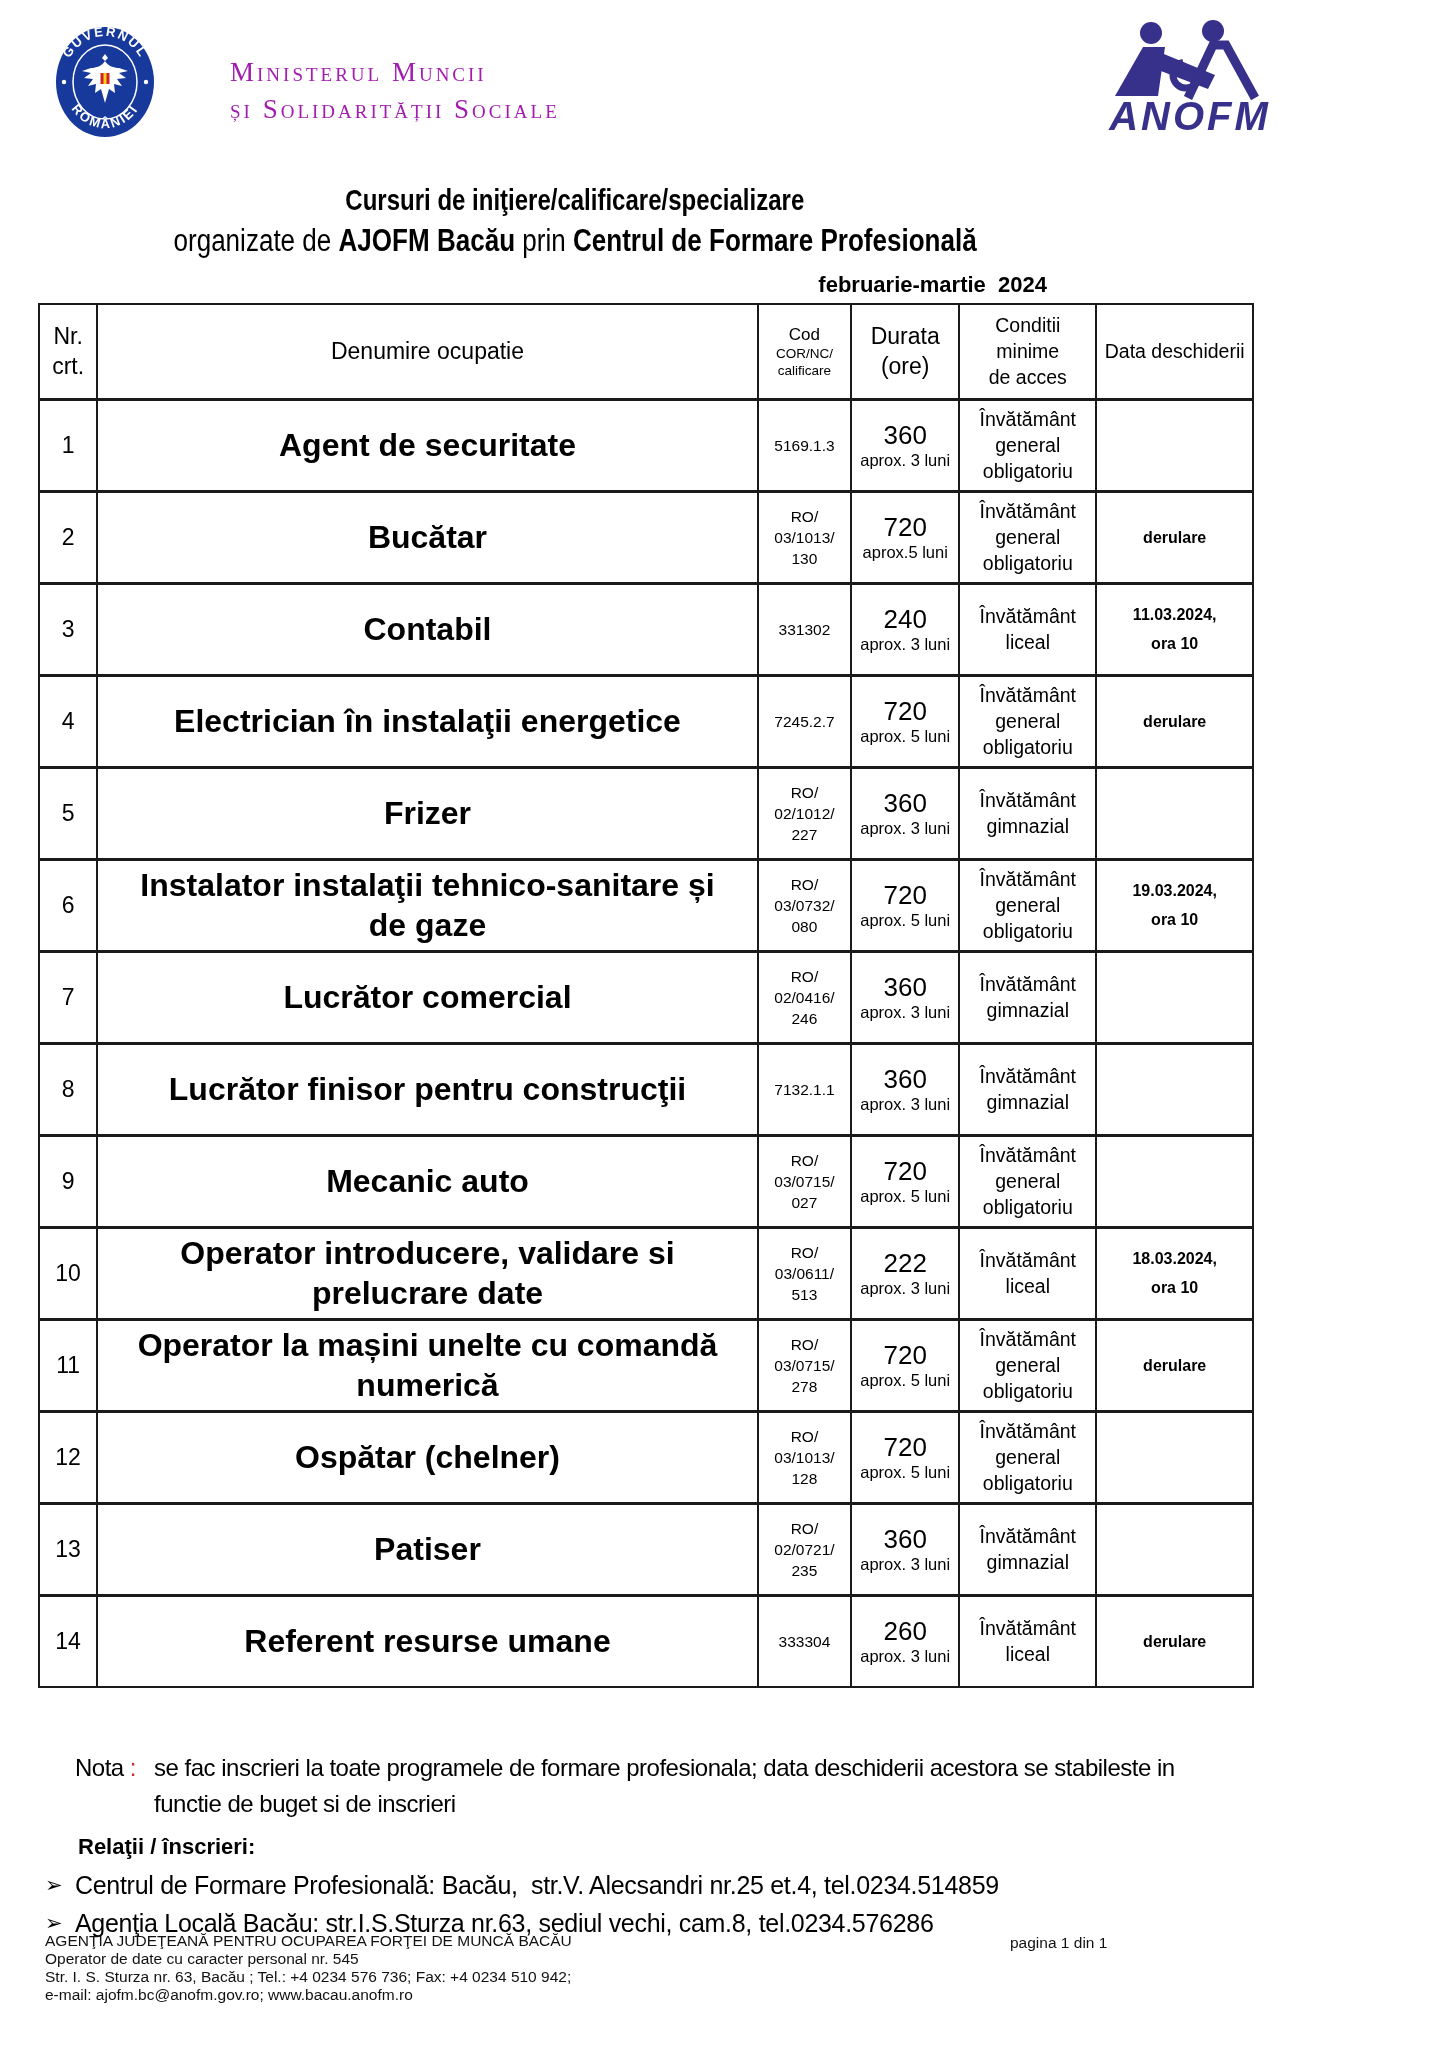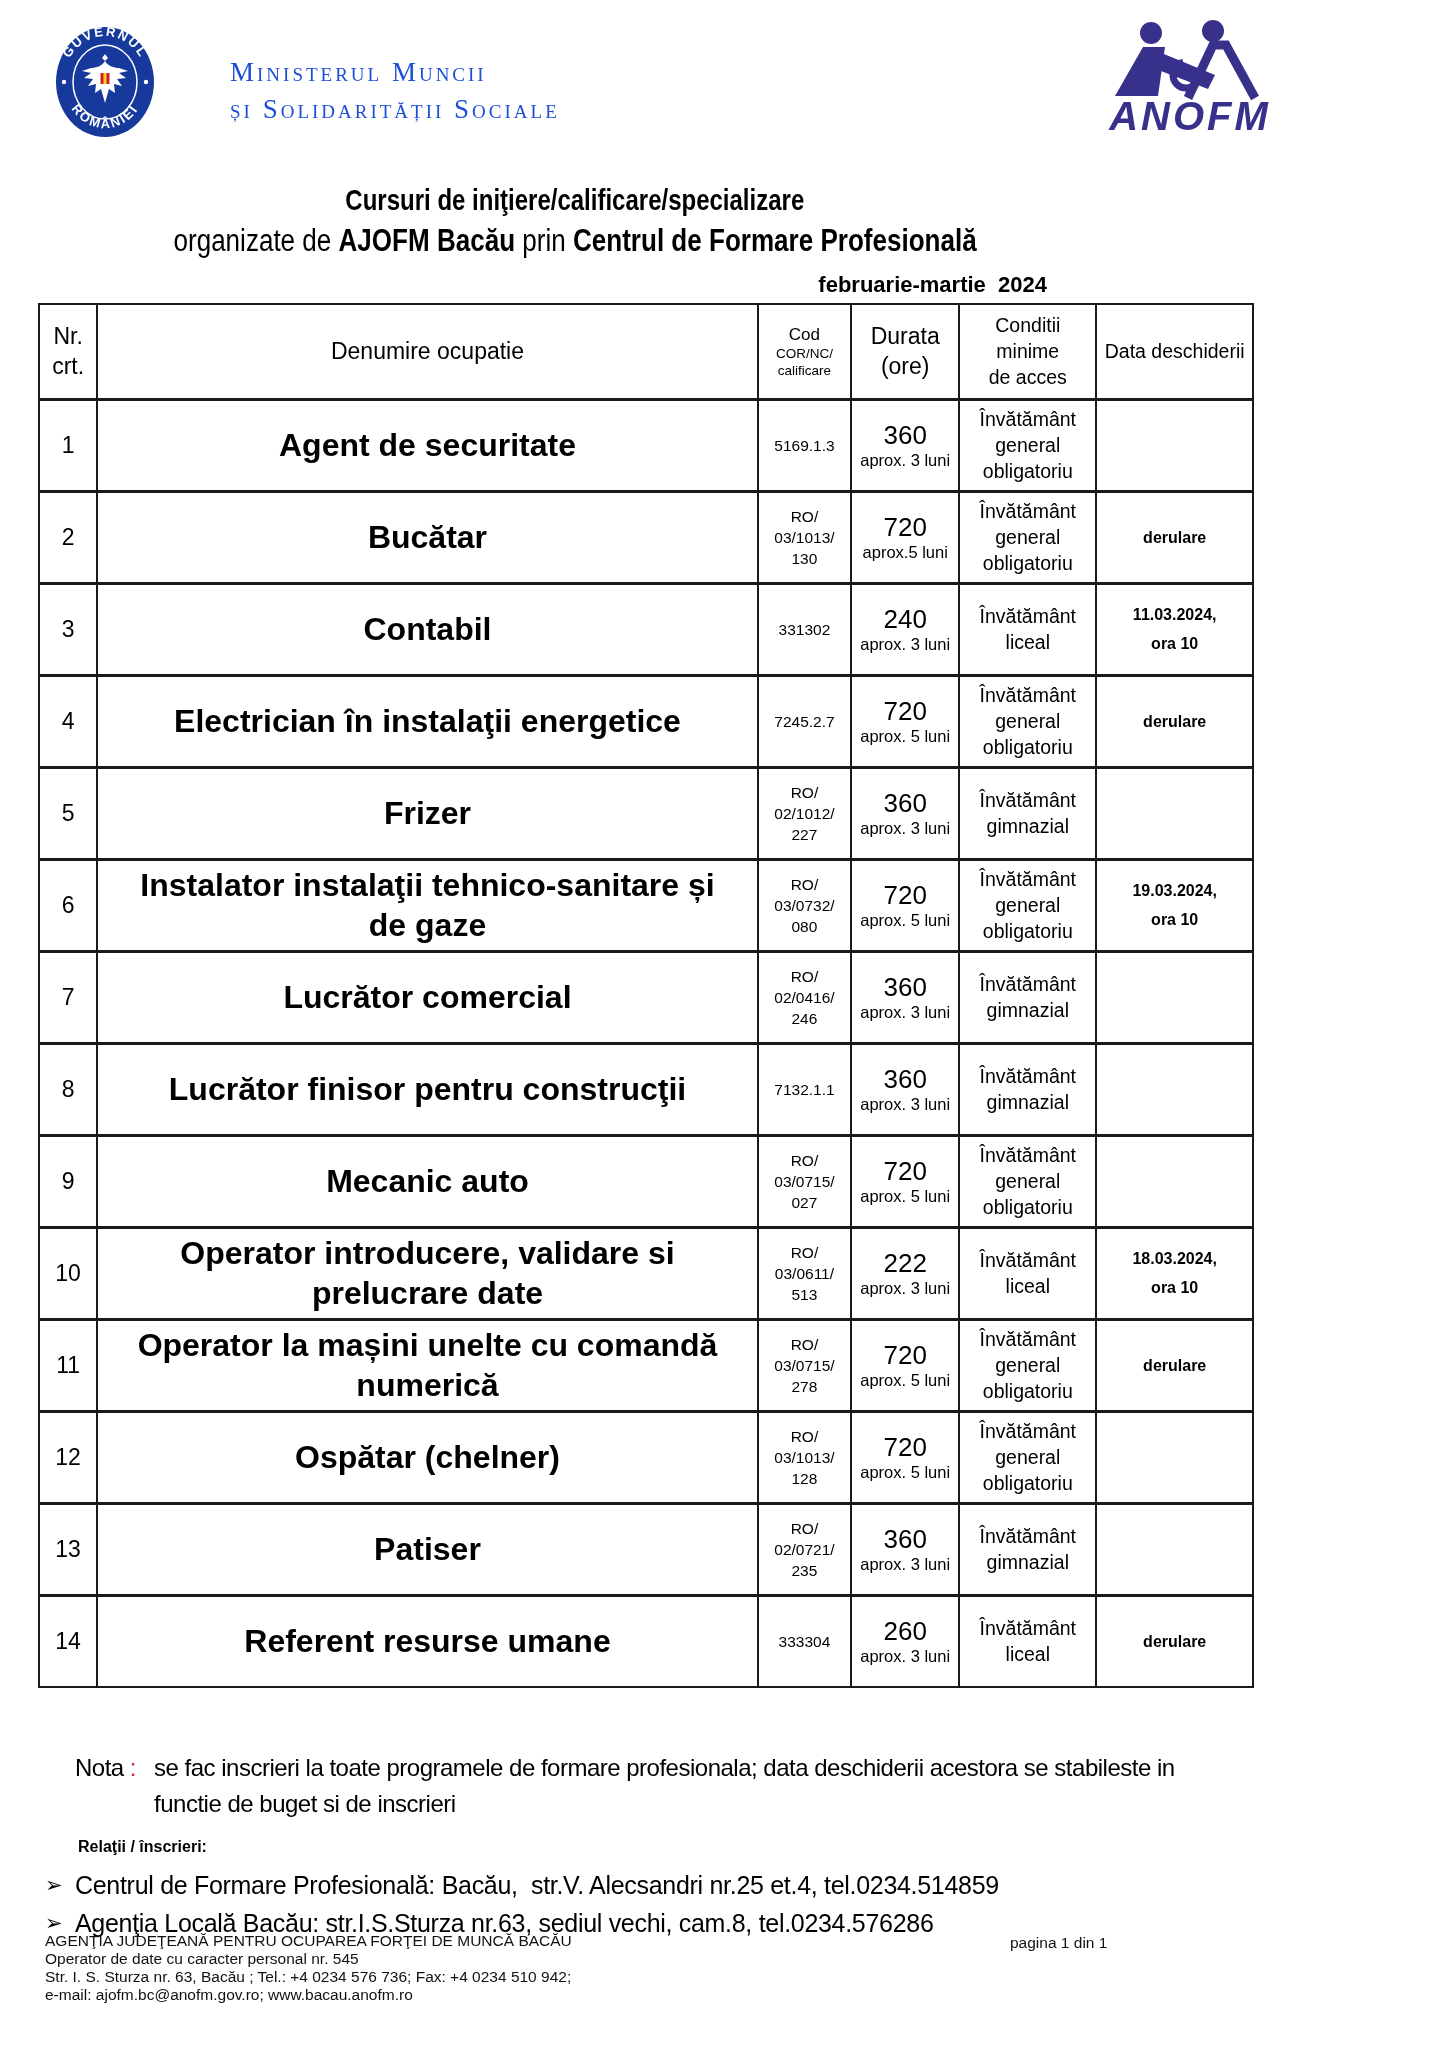--- a/index.html
+++ b/index.html
@@ -4,21 +4,21 @@
 <style>
   html,body{margin:0;padding:0;background:#e8e8e8;}
   .page{position:relative;width:1448px;height:2048px;background:#ffffff;overflow:hidden;
         font-family:"Liberation Sans",sans-serif;color:#000;}
 
   
   .gov-seal{position:absolute;left:55px;top:26px;}
   .seal-txt{font-size:13px;font-weight:bold;letter-spacing:2px;fill:#ffffff;
             font-family:"Liberation Sans",sans-serif;}
   .ministry{position:absolute;left:230px;top:54px;font-family:"Liberation Serif",serif;
-            font-variant:small-caps;color:#1d4ed8;font-size:27px;letter-spacing:3px;line-height:37px;}
+            font-variant:small-caps;color:#a21caf;font-size:27px;letter-spacing:3px;line-height:37px;}
   .anofm-logo{position:absolute;left:1085px;top:18px;}
   .anofm-word{font-family:"Liberation Sans",sans-serif;font-weight:bold;font-style:italic;
               font-size:40px;letter-spacing:3px;fill:#37318c;}
 
   
   .titleblock{position:absolute;left:5px;top:183px;width:1140px;text-align:center;}
   .t1{font-size:30px;font-weight:bold;}
   .t1 .cond, .t2 .cond{display:inline-block;transform:scaleX(.80);transform-origin:center;white-space:pre;}
   .t2{font-size:31px;margin-top:6px;}
   .t2 .cond{transform:scaleX(.84);}
@@ -52,21 +52,21 @@
   td.c-cond div{line-height:26px;}
   td.c-data{font-size:16px;font-weight:bold;}
   td.c-data div{line-height:29px;}
 
   
   .notes{position:absolute;left:45px;top:1750px;width:1360px;}
   .note-row{display:flex;align-items:flex-start;padding-left:30px;font-size:24px;
             letter-spacing:-0.5px;line-height:36px;}
   .note-label{flex:0 0 auto;margin-right:18px;}
   .red{color:#c53030;white-space:pre;}
-  .relatii{padding-left:33px;margin-top:8px;font-size:16px;font-weight:bold;line-height:34px;}
+  .relatii{padding-left:33px;margin-top:8px;font-size:22px;font-weight:bold;line-height:34px;}
   .bullet-row{display:flex;align-items:flex-start;margin-top:4px;font-size:25px;
               letter-spacing:-0.3px;line-height:34px;}
   .arrow{flex:0 0 30px;font-size:21px;line-height:34px;}
   .bullet-text{white-space:pre;}
 
   
   .smallfooter{position:absolute;left:45px;top:1932px;font-size:15.5px;line-height:18px;color:#111;}
   .pagenum{position:absolute;left:1010px;top:1934px;font-size:15.5px;color:#111;}
 </style>
 </head>

